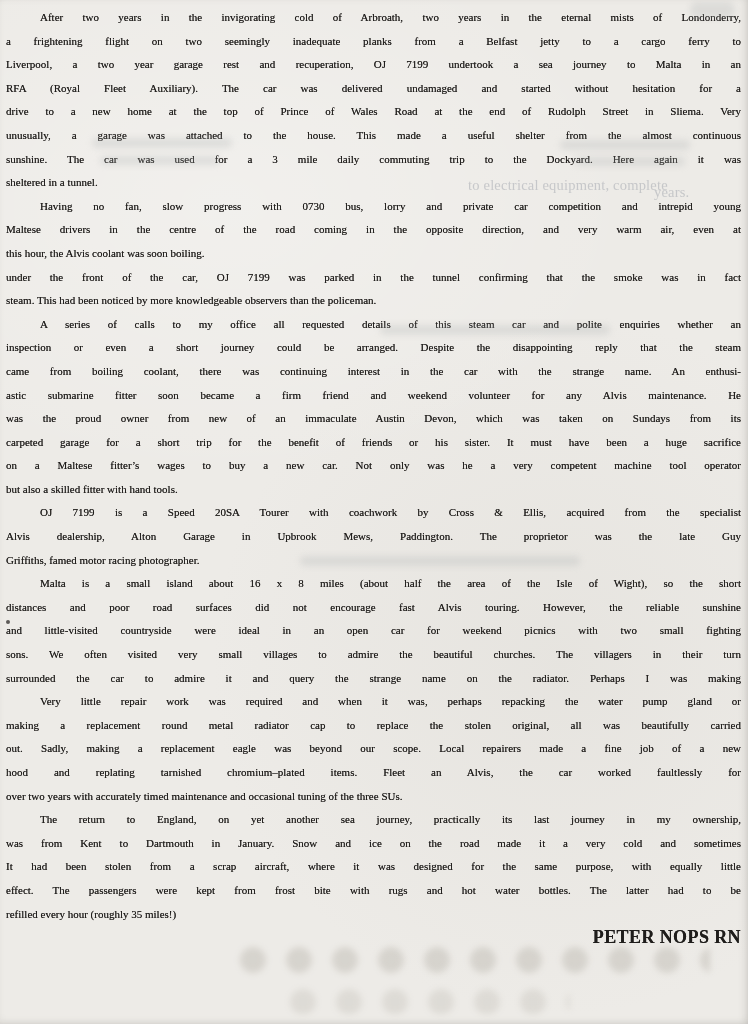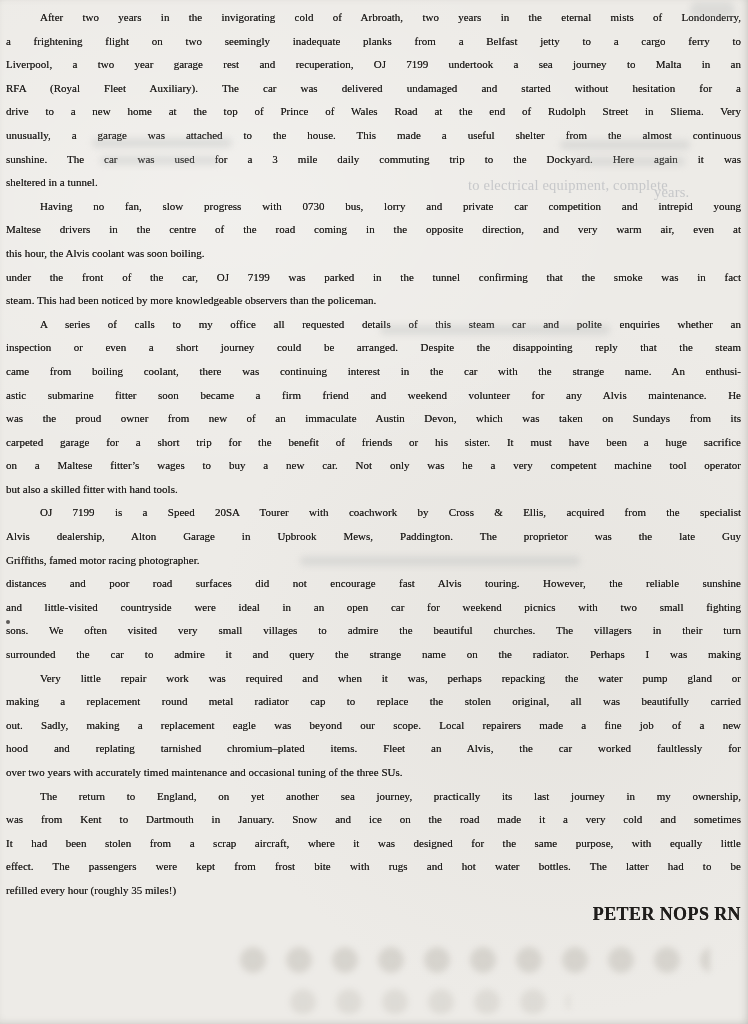--- a/index.html
+++ b/index.html
@@ -118,20 +118,21 @@
         <div class="line" style="">carpeted garage for a short trip for the benefit of friends or his sister. It must have been a huge sacrifice</div>
         <div class="line" style="">on a Maltese fitter’s wages to buy a new car. Not only was he a very competent machine tool operator</div>
         <div class="line para-end" style="">but also a skilled fitter with hand tools.</div>
       </div>
       <div>
         <div class="line indent" style="">OJ 7199 is a Speed 20SA Tourer with coachwork by Cross &amp; Ellis, acquired from the specialist</div>
         <div class="line" style="">Alvis dealership, Alton Garage in Upbrook Mews, Paddington. The proprietor was the late Guy</div>
         <div class="line para-end" style="">Griffiths, famed motor racing photographer.</div>
       </div>
       <div>
+        <div class="line indent" style="">Malta is a small island about 16 x 8 miles (about half the area of the Isle of Wight), so the short</div>
         <div class="line" style="">distances and poor road surfaces did not encourage fast Alvis touring. However, the reliable sunshine</div>
         <div class="line" style="">and little-visited countryside were ideal in an open car for weekend picnics with two small fighting</div>
         <div class="line" style="">sons. We often visited very small villages to admire the beautiful churches. The villagers in their turn</div>
         <div class="line" style="">surrounded the car to admire it and query the strange name on the radiator. Perhaps I was making</div>
       </div>
       <div>
         <div class="line indent" style="">Very little repair work was required and when it was, perhaps repacking the water pump gland or</div>
         <div class="line" style="">making a replacement round metal radiator cap to replace the stolen original, all was beautifully carried</div>
         <div class="line" style="">out. Sadly, making a replacement eagle was beyond our scope. Local repairers made a fine job of a new</div>
         <div class="line" style="">hood and replating tarnished chromium–plated items. Fleet an Alvis, the car worked faultlessly for</div>

